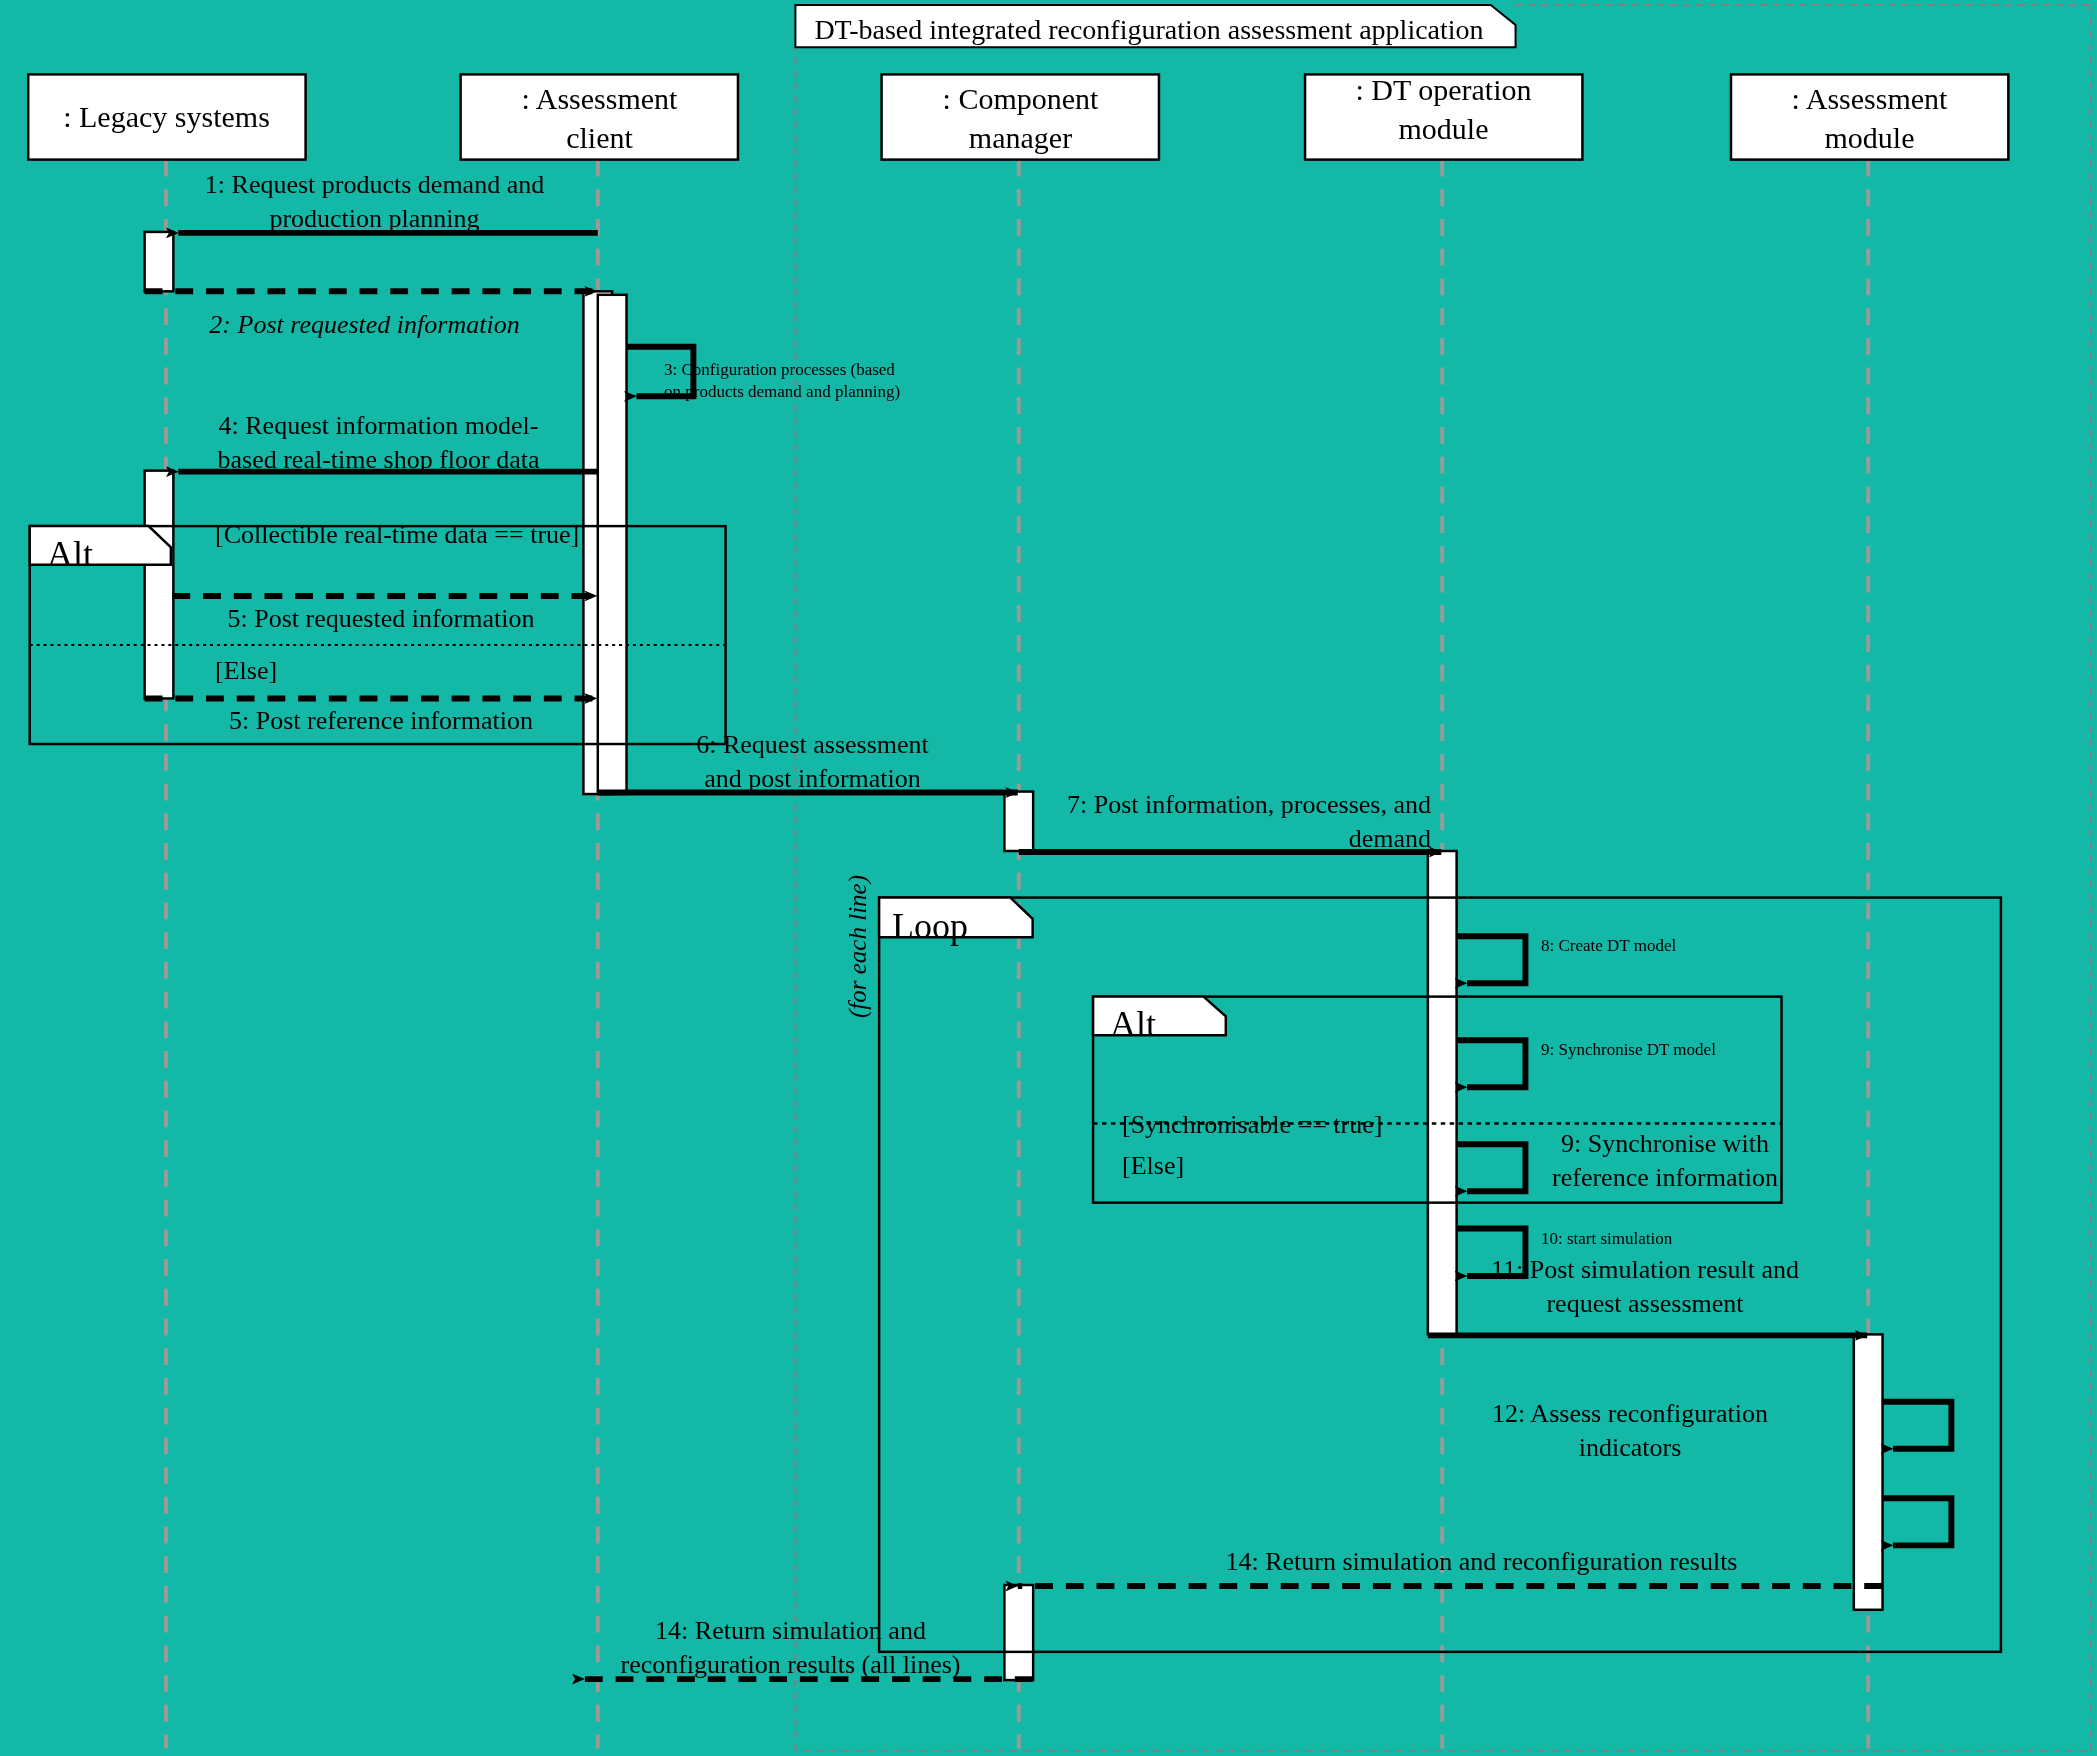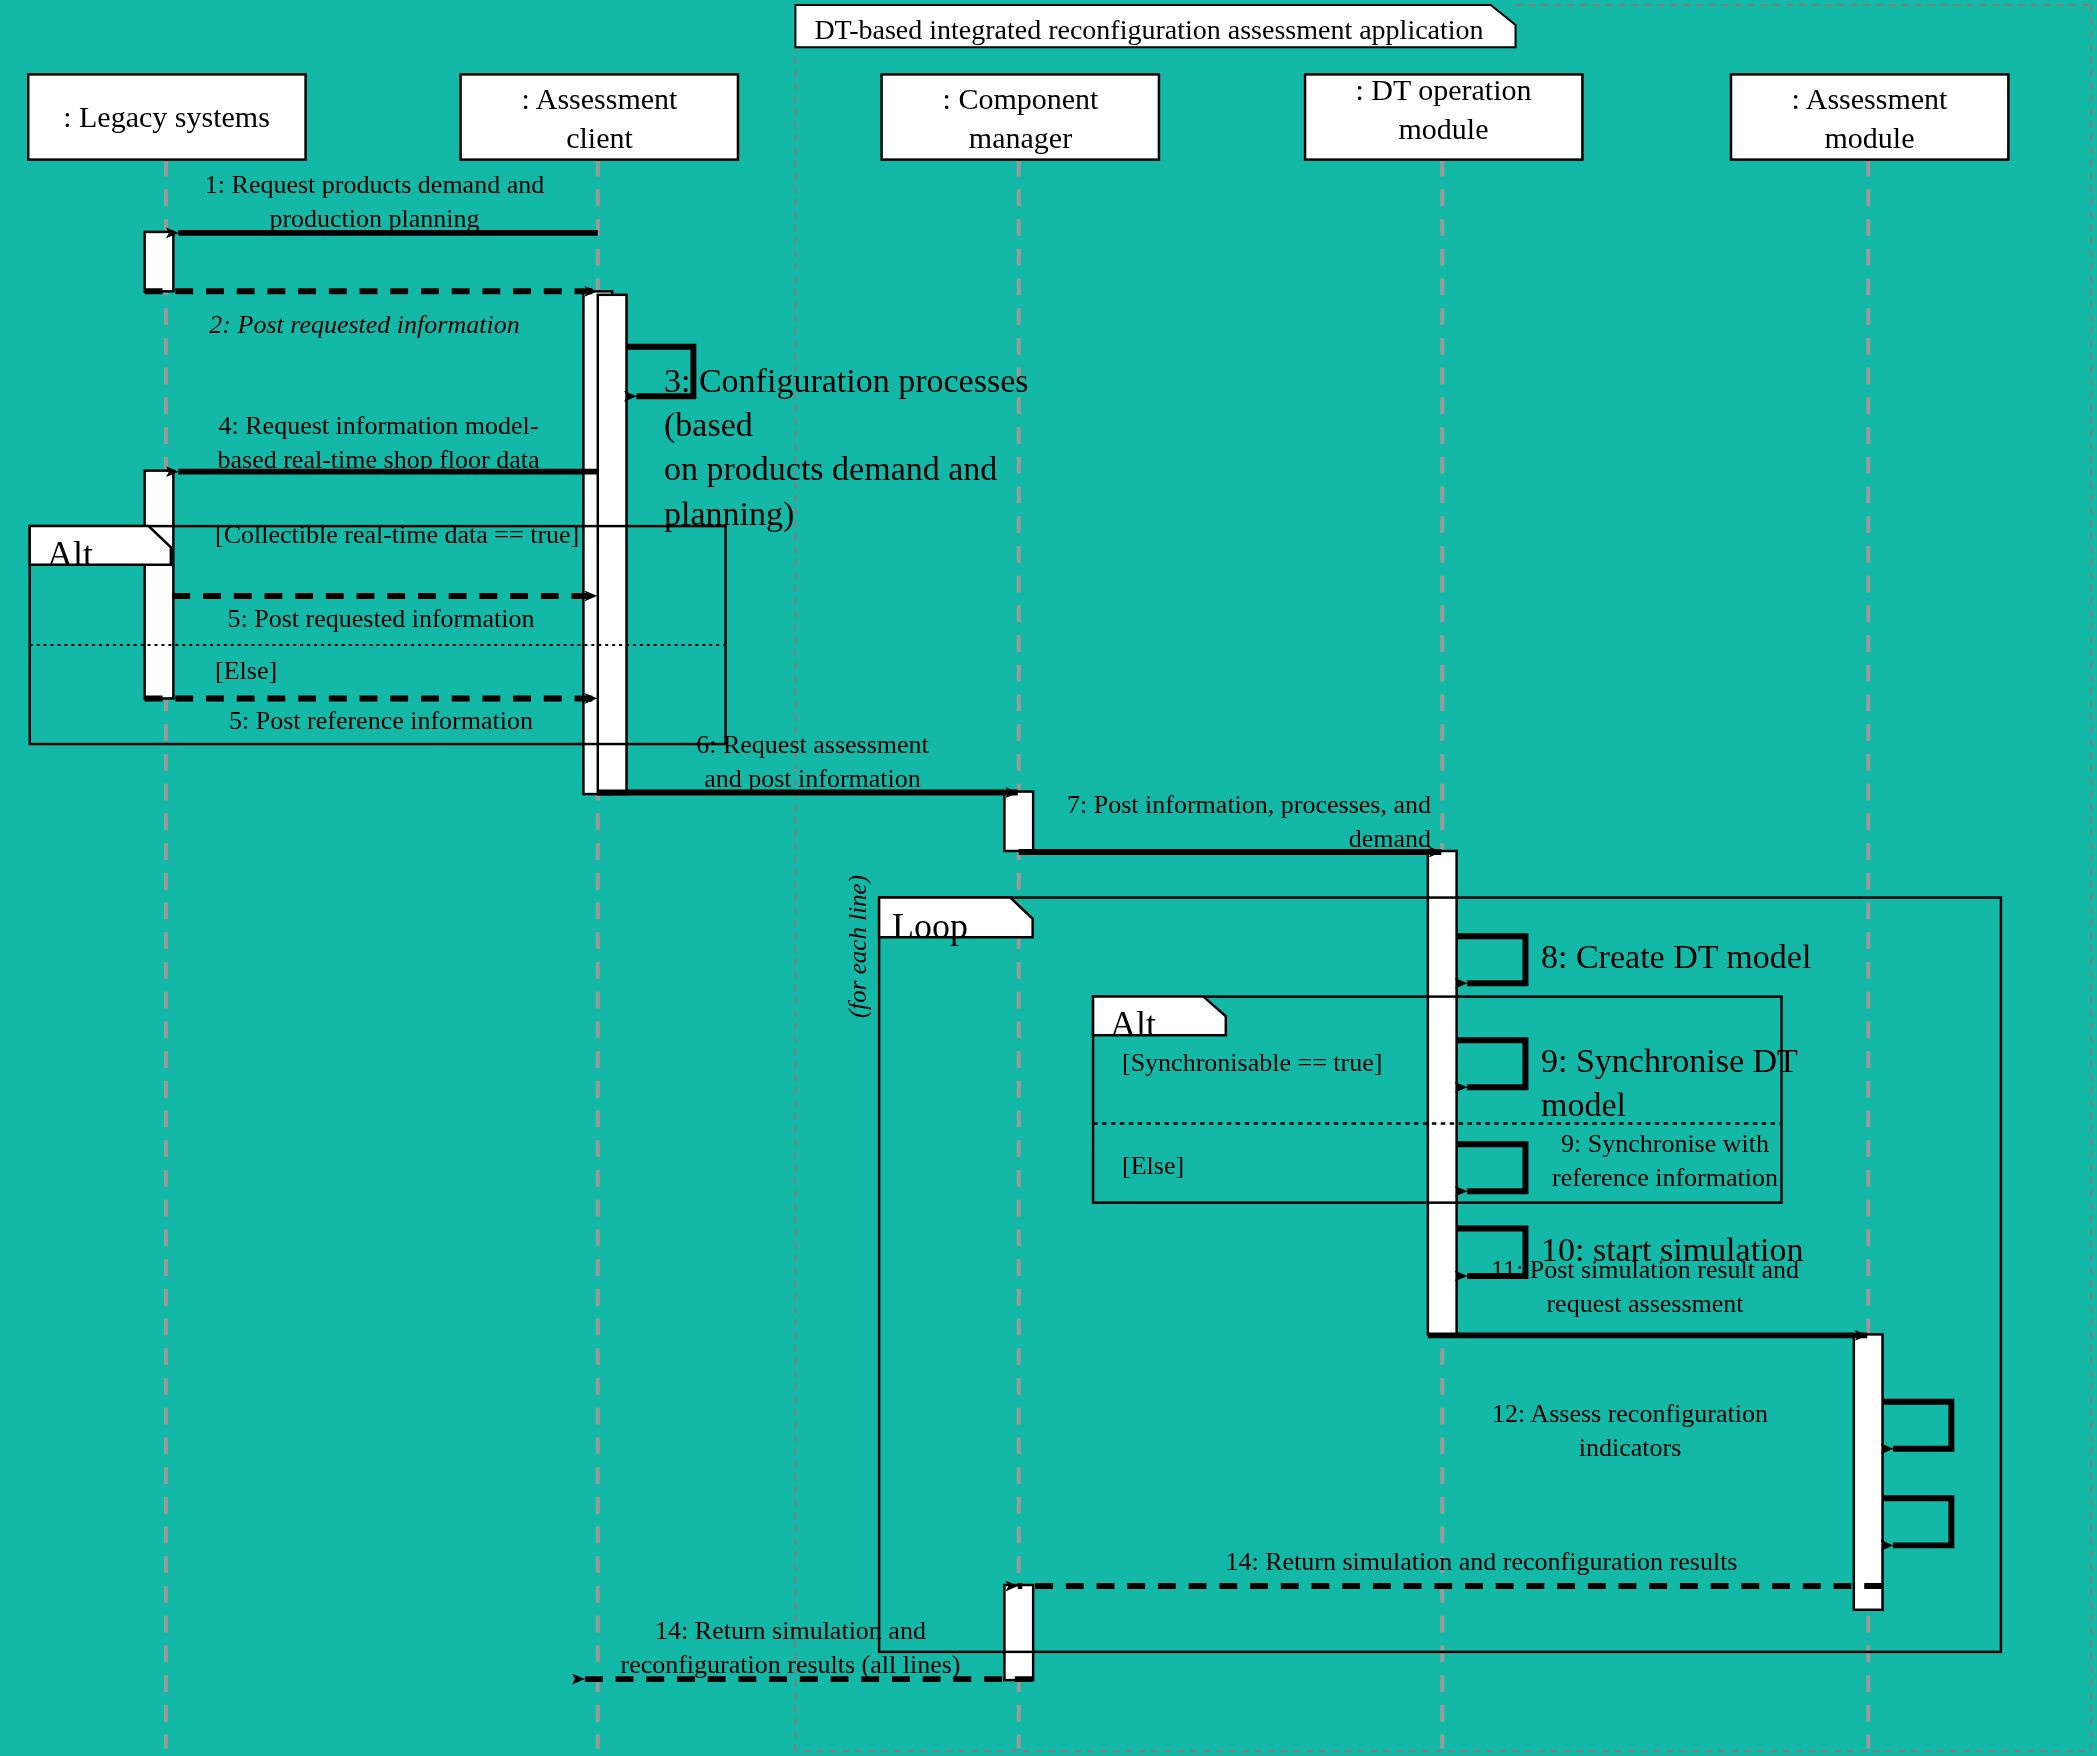--- a/index.html
+++ b/index.html
@@ -3,21 +3,21 @@
 <meta charset="utf-8">
 <style>
   html,body{margin:0;padding:0;background:#fff;}
   body{font-family:"Liberation Serif", serif;}
   #stage{position:relative;width:2097px;height:1756px;background:#14b8a6;overflow:hidden;}
   svg#canvas{position:absolute;left:0;top:0;width:2097px;height:1756px;}
   .lbl{position:absolute;font-family:"Liberation Serif",serif;color:#000;line-height:1.30;
        white-space:pre-line;}
   .hd{font-size:30px;text-align:center;}
   .msg{font-size:26px;text-align:center;}
-  .msgL{font-size:34px;text-align:left;}
+  .msgL{font-size:17px;text-align:left;}
   .frag{font-size:36px;}
   .guard{font-size:26px;text-align:left;}
   .title{font-size:28px;text-align:center;}
   .rot{transform:rotate(-90deg);transform-origin:left top;font-style:italic;font-size:25px;
        white-space:nowrap;}
 </style>
 </head>
 <body>
 
 <div id="stage">
@@ -169,17 +169,17 @@
 reconfiguration results (all lines)</div>
 
   <div class="lbl frag" style="left:47px;top:531px;width:99px;">Alt</div>
   <div class="lbl guard" style="left:215px;top:518px;width:376px;">[Collectible real-time data == true]</div>
   <div class="lbl guard" style="left:215px;top:654px;width:248px;">[Else]</div>
 
   <div class="lbl frag" style="left:892px;top:903px;width:114px;">Loop</div>
   <div class="lbl rot" style="left:842px;top:1018px;">(for each line)</div>
 
   <div class="lbl frag" style="left:1110px;top:1001px;width:99px;">Alt</div>
-  <div class="lbl guard" style="left:1122px;top:1046px;width:376px;">[Synchronisable == true]</div>
+  <div class="lbl guard" style="left:1122px;top:1108px;width:376px;">[Synchronisable == true]</div>
   <div class="lbl guard" style="left:1122px;top:1149px;width:248px;">[Else]</div>
 
 </div>
 
 
 </body></html>

